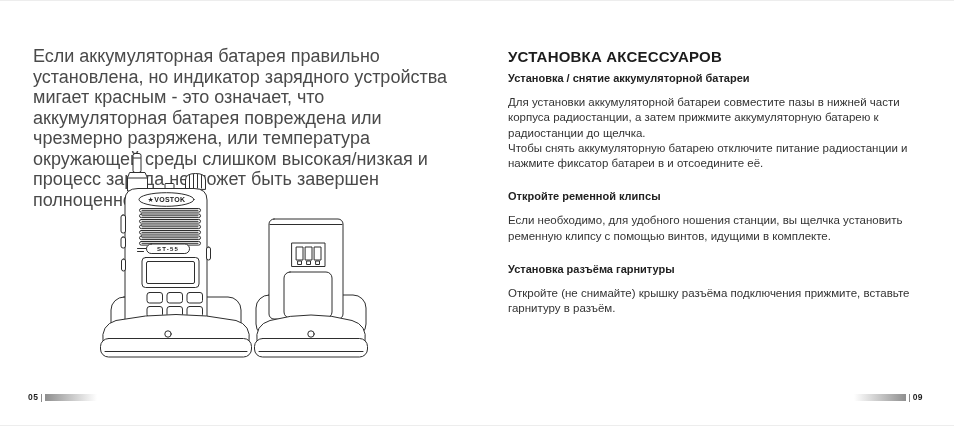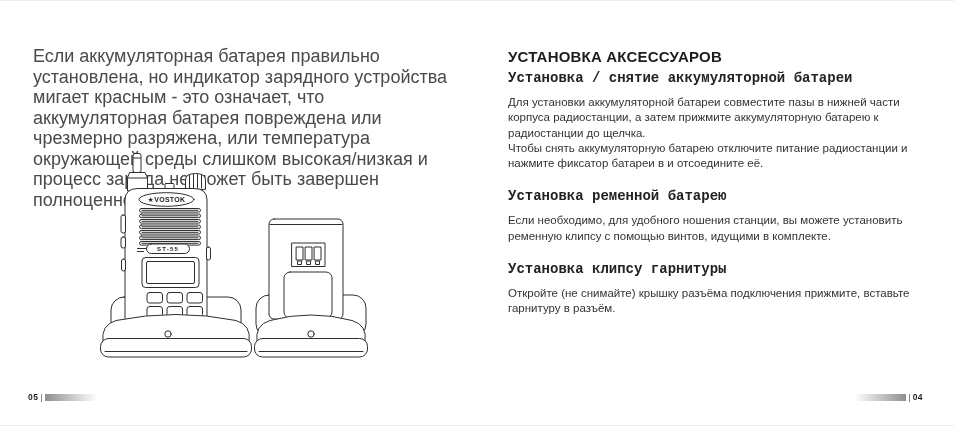--- a/index.html
+++ b/index.html
@@ -54,25 +54,24 @@
     margin: 17px 0 6px 0;
     font-size: 15px;
     line-height: 17px;
     font-weight: bold;
     color: #1c1c1c;
     letter-spacing: 0.2px;
   }
   .section + .section { margin-top: 18px; }
   .section h2 {
     margin: 0;
-    font-size: 14px;
+    font-size: 11px;
     line-height: 14px;
     font-weight: bold;
     color: #222222;
-    font-family: Liberation Mono, monospace;
   }
   .section p {
     margin: 10px 0 0 0;
     font-size: 11.5px;
     line-height: 15.3px;
     color: #333333;
     white-space: pre-line;
   }
 
   
@@ -208,35 +207,35 @@
   <div class="right-col">
     <h1>УСТАНОВКА АКСЕССУАРОВ</h1>
 
     <div class="section">
       <h2>Установка / снятие аккумуляторной батареи</h2>
       <p>Для установки аккумуляторной батареи совместите пазы в нижней части корпуса радиостанции, а затем прижмите аккумуляторную батарею к радиостанции до щелчка.
 Чтобы снять аккумуляторную батарею отключите питание радиостанции и нажмите фиксатор батареи в и отсоедините её.</p>
     </div>
 
     <div class="section">
-      <h2>Установка ременной батарею</h2>
-      <p>Если необходимо, для удобного ношения станции, вы можете установить ременную клипсу с помощью винтов, идущими в комплекте.</p>
+      <h2>Откройте ременной клипсы</h2>
+      <p>Если необходимо, для удобного ношения станции, вы щелчка установить ременную клипсу с помощью винтов, идущими в комплекте.</p>
     </div>
 
     <div class="section">
-      <h2>Установка клипсу гарнитуры</h2>
+      <h2>Установка разъёма гарнитуры</h2>
       <p>Откройте (не снимайте) крышку разъёма подключения прижмите, вставьте гарнитуру в разъём.</p>
     </div>
   </div>
 
   <div class="footer footer-left">
     <span class="page-num">05</span>
     <span class="footer-sep"></span>
     <span class="footer-bar bar-left"></span>
   </div>
 
   <div class="footer footer-right">
     <span class="footer-bar bar-right"></span>
     <span class="footer-sep"></span>
-    <span class="page-num">04</span>
+    <span class="page-num">09</span>
   </div>
 
 </div>
 
 </body></html>

